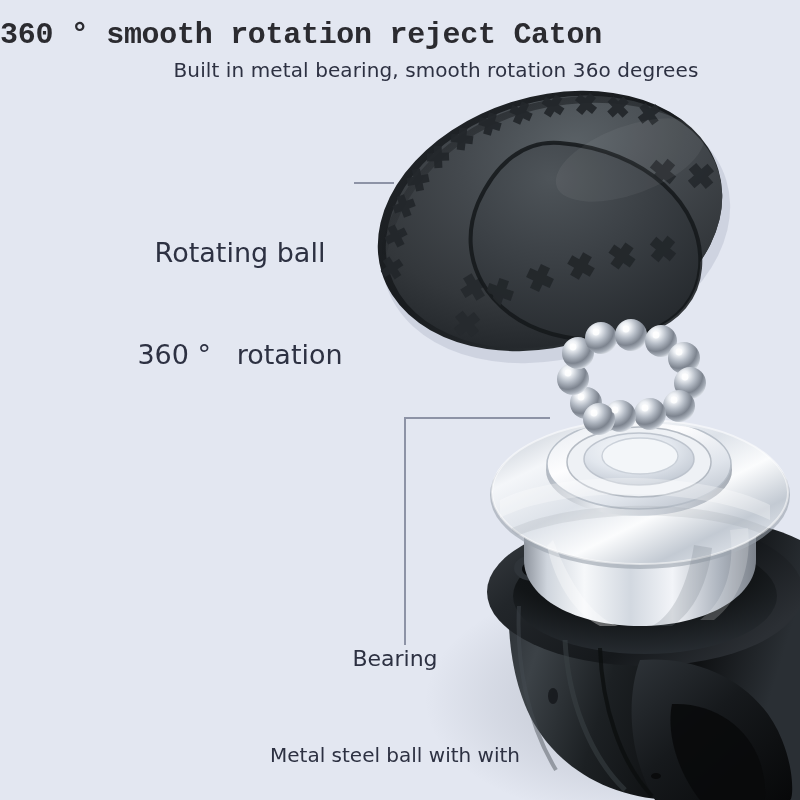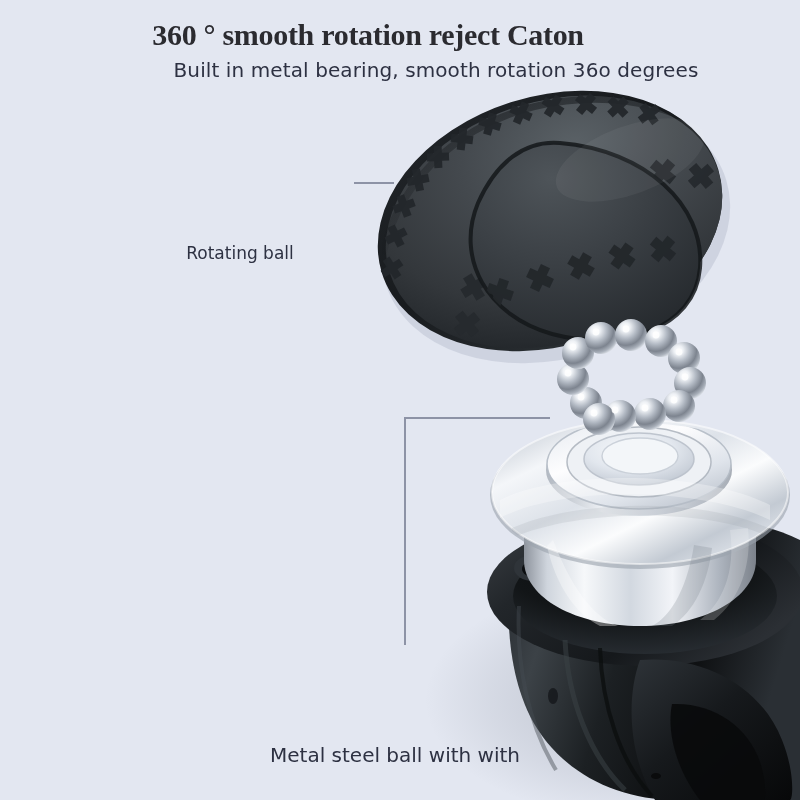--- a/index.html
+++ b/index.html
@@ -19,22 +19,21 @@
     background: #e3e7f1;
     overflow: hidden;
   }
 
   
   .title {
     position: absolute;
     top: 18px;
     left: 0;
     width: 736px;
-    text-align: center;
-    font-family: Liberation Serif, serif;
+    font-family: Liberation Mono, monospace;
     font-size: 30px;
     font-weight: bold;
     letter-spacing: -0.3px;
     color: #2b2b30;
     white-space: nowrap;
   }
   .subtitle {
     position: absolute;
     top: 58px;
     left: 0;
@@ -54,21 +53,21 @@
     position: absolute;
     color: #2d3142;
     font-family: "DejaVu Sans", sans-serif;
     white-space: pre;
   }
   #callout-ball {
     left: 120px;
     top: 168px;
     width: 240px;
     text-align: center;
-    font-size: 17px;
+    font-size: 27px;
     line-height: 34px;
   }
   #callout-bearing-title {
     left: 230px;
     top: 646px;
     width: 330px;
     text-align: center;
     font-size: 22px;
   }
   #callout-bearing-desc {
@@ -442,22 +441,24 @@
 
   <div class="leader" id="leader-ball"></div>
   <div class="leader" id="leader-bearing-h"></div>
   <div class="leader" id="leader-bearing-v"></div>
 
   <div class="title">360 ° smooth rotation reject Caton</div>
   <div class="subtitle">Built in metal bearing, smooth rotation 36o degrees</div>
 
   <div class="callout" id="callout-ball">
     <div>Rotating ball</div>
+    <div>360 °   rotation</div>
   </div>
 
+  <div class="callout" id="callout-bearing-title">Bearing</div>
 
   <div class="callout" id="callout-bearing-desc">
     <div>Metal steel ball with with</div>
     
     
   </div>
 
 </div>
 
 </body></html>

